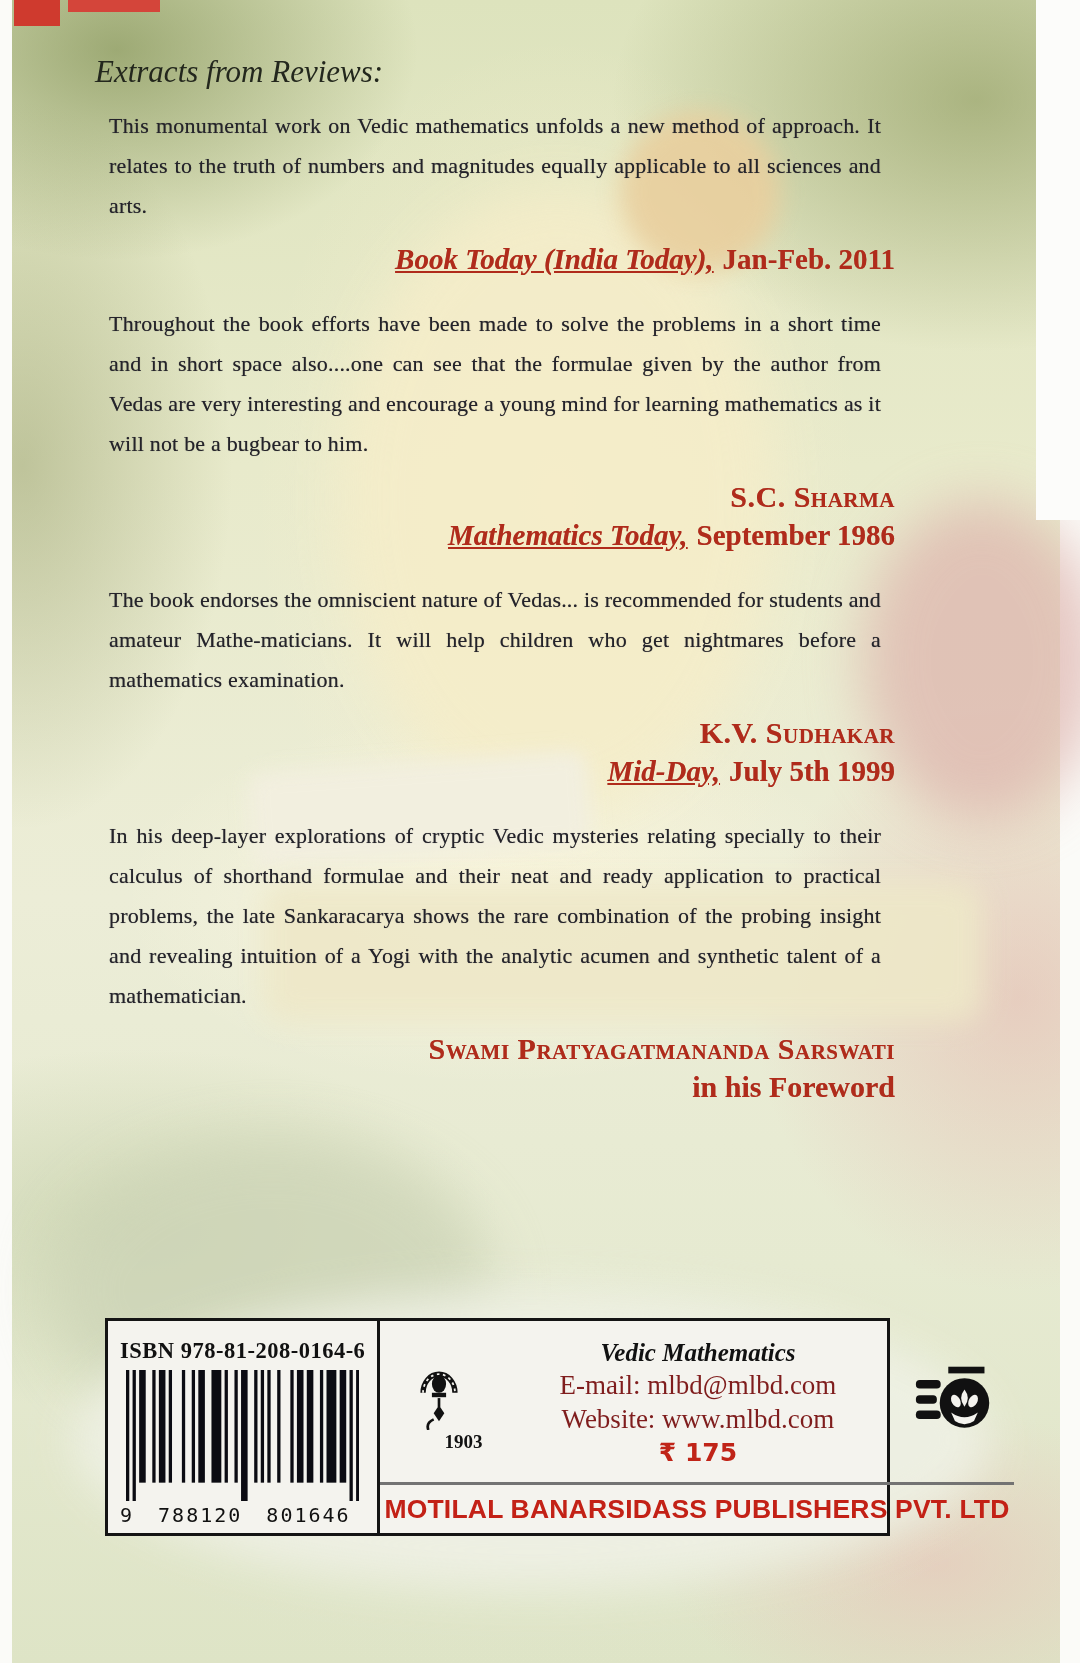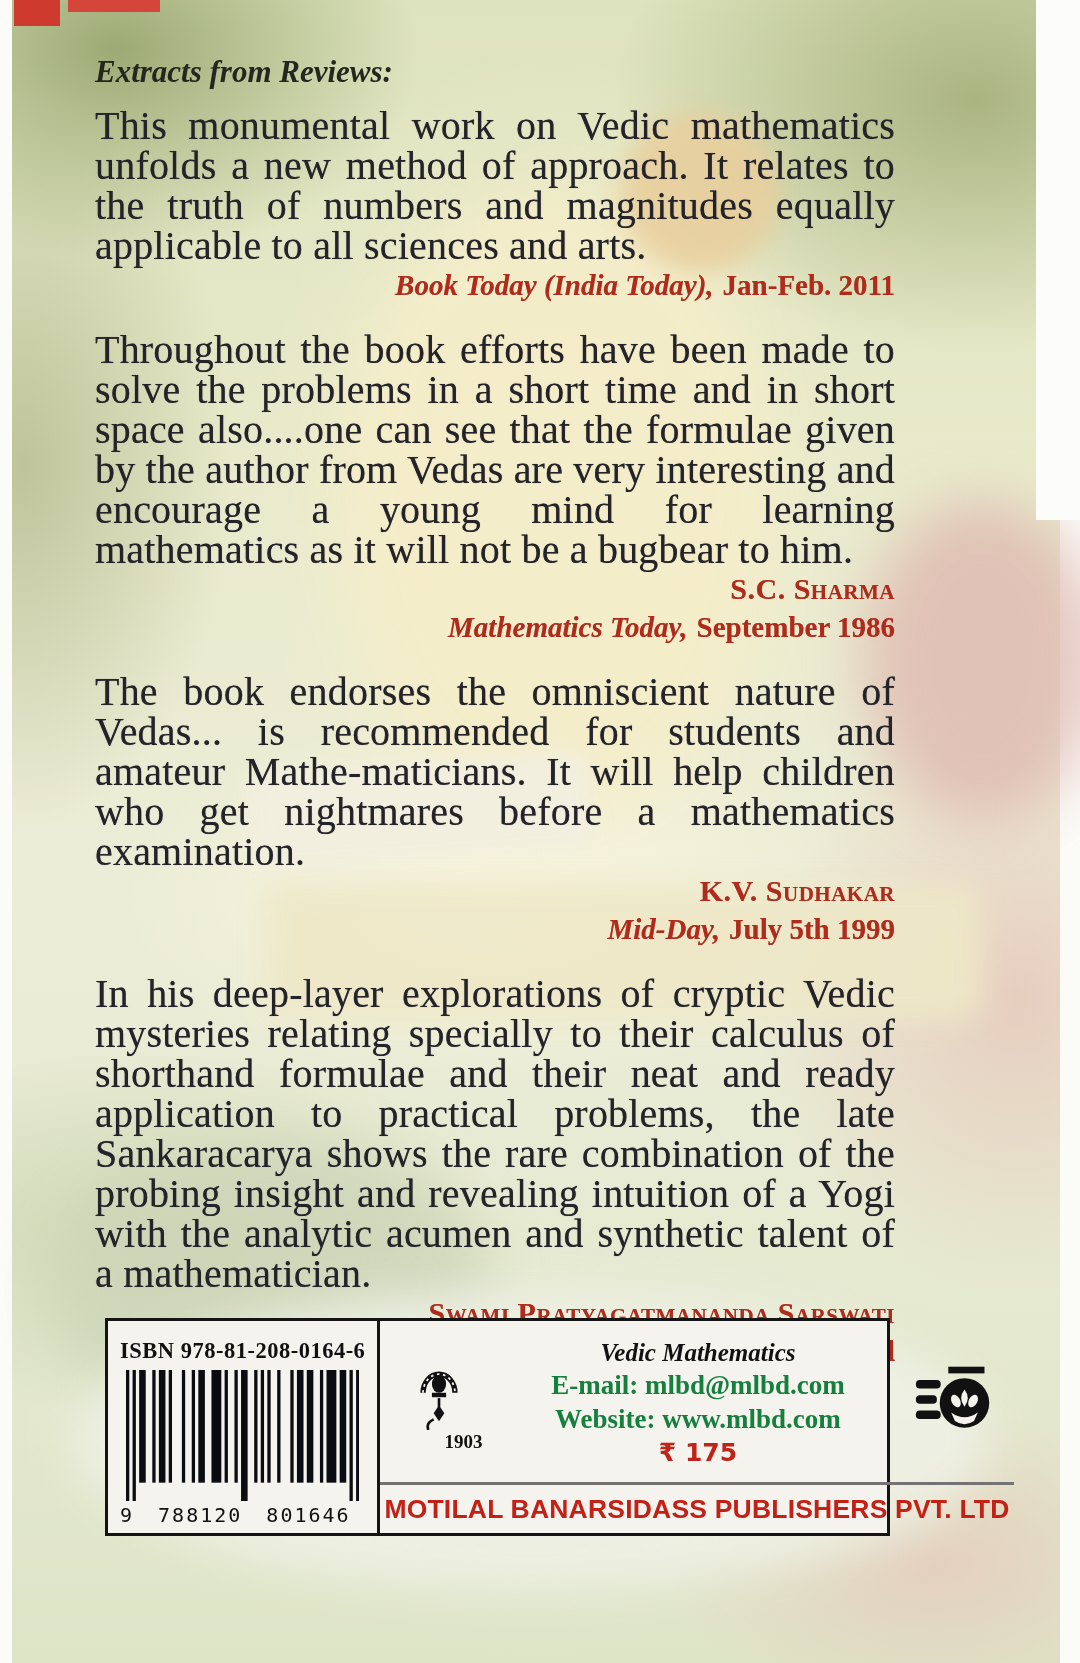--- a/index.html
+++ b/index.html
@@ -26,27 +26,27 @@
   .b-pedestal{left:250px;top:882px;width:720px;height:140px;background:#eee8c8;filter:blur(14px);border-radius:24px;opacity:.9;}
   .b-grey{left:40px;top:1140px;width:440px;height:300px;background:#ced5b8;filter:blur(28px);opacity:.8;}
   .b-footerband{left:60px;top:1290px;width:920px;height:300px;background:#eff1e5;filter:blur(22px);opacity:.9;}
   .b-rose{left:850px;top:500px;width:240px;height:320px;background:#ddb2ac;filter:blur(28px);opacity:.7;}
   .white-notch{position:absolute;right:0;top:0;width:44px;height:520px;background:#fcfcfa;}
   .red-tab1{position:absolute;left:14px;top:0;width:46px;height:26px;background:#cf3a2e;}
   .red-tab2{position:absolute;left:68px;top:0;width:92px;height:12px;background:#d4453a;}
 
   
   .content{position:absolute;left:95px;top:52px;width:800px;z-index:5;color:#24232a;}
-  .heading{font-style:italic;font-weight:700;font-size:31px;line-height:40px;margin:0 0 14px 0;color:#23271d;}
+  .heading{font-style:italic;font-weight:400;font-size:31px;line-height:40px;margin:0 0 14px 0;color:#23271d;}
   .review-block{margin:0 0 26px 0;}
-  p.review{margin:0;font-size:40px;line-height:40px;text-align:justify;letter-spacing:.2px;
+  p.review{margin:14px;font-size:22px;line-height:40px;text-align:justify;letter-spacing:.2px;
            text-shadow:0 0 .7px rgba(25,25,35,.55);}
   .attr{ text-align:right;color:#b02b1b;font-weight:700;font-size:29px;line-height:38px;
          text-shadow:0 0 .6px rgba(150,30,15,.5);}
-  .attr .src-italic{font-style:italic;}
+  .attr .src-italic{font-style:italic;text-decoration:underline;}
   .attr .src-date{margin-left:9px;}
   .attr .author{font-variant:small-caps;letter-spacing:.5px;font-size:30px;}
   .attr .foreword{font-size:30px;}
 
   
   .footer-box{position:absolute;left:105px;top:1318px;width:785px;height:218px;z-index:6;
       background:#f4f3ee;border:3px solid #141414;display:flex;box-sizing:border-box;}
   .cell-left{width:281px;border-right:3px solid #141414;box-sizing:border-box;
       display:flex;flex-direction:column;padding:17px 12px 6px;}
   .isbn{font-weight:700;font-size:22.5px;letter-spacing:.5px;text-align:center;color:#111;white-space:nowrap;}
@@ -54,21 +54,21 @@
   #barcode-svg{width:100%;height:100%;fill:#0b0b12;display:block;}
   .barcode-digits{font-family:"DejaVu Sans Mono",monospace;font-size:20px;color:#111;
       letter-spacing:2px;word-spacing:10px;white-space:nowrap;}
   .cell-right{flex:1;display:flex;flex-direction:column;box-sizing:border-box;}
   .info-row{flex:1;display:flex;align-items:center;justify-content:space-between;padding:4px 16px 2px;}
   .crest-block{width:86px;text-align:center;color:#111;}
   .crest-block svg{display:block;margin:0 auto;}
   .logo-year{font-weight:700;font-size:19px;margin-top:1px;text-align:right;}
   .center-stack{flex:1;text-align:center;display:flex;flex-direction:column;gap:3px;padding:0 6px;}
   .book-title{font-style:italic;font-weight:700;font-size:25px;color:#111;}
-  .contact{font-weight:700;font-size:27px;color:#15803d;}
+  .contact{font-weight:400;font-size:27px;color:#7f1d1d;}
   .price{font-weight:700;font-size:25px;color:#c02418;font-family:"DejaVu Sans","Liberation Serif",sans-serif;}
   .elephant-block{width:84px;}
   .pub-row{border-top:3px solid #737373;text-align:center;padding:9px 4px 8px;
       color:#c32116;font-weight:700;font-family:"Liberation Sans","DejaVu Sans",sans-serif;
       font-size:26.5px;letter-spacing:.2px;white-space:nowrap;}
 </style>
 </head>
 <body>
 
 <div class="page">

